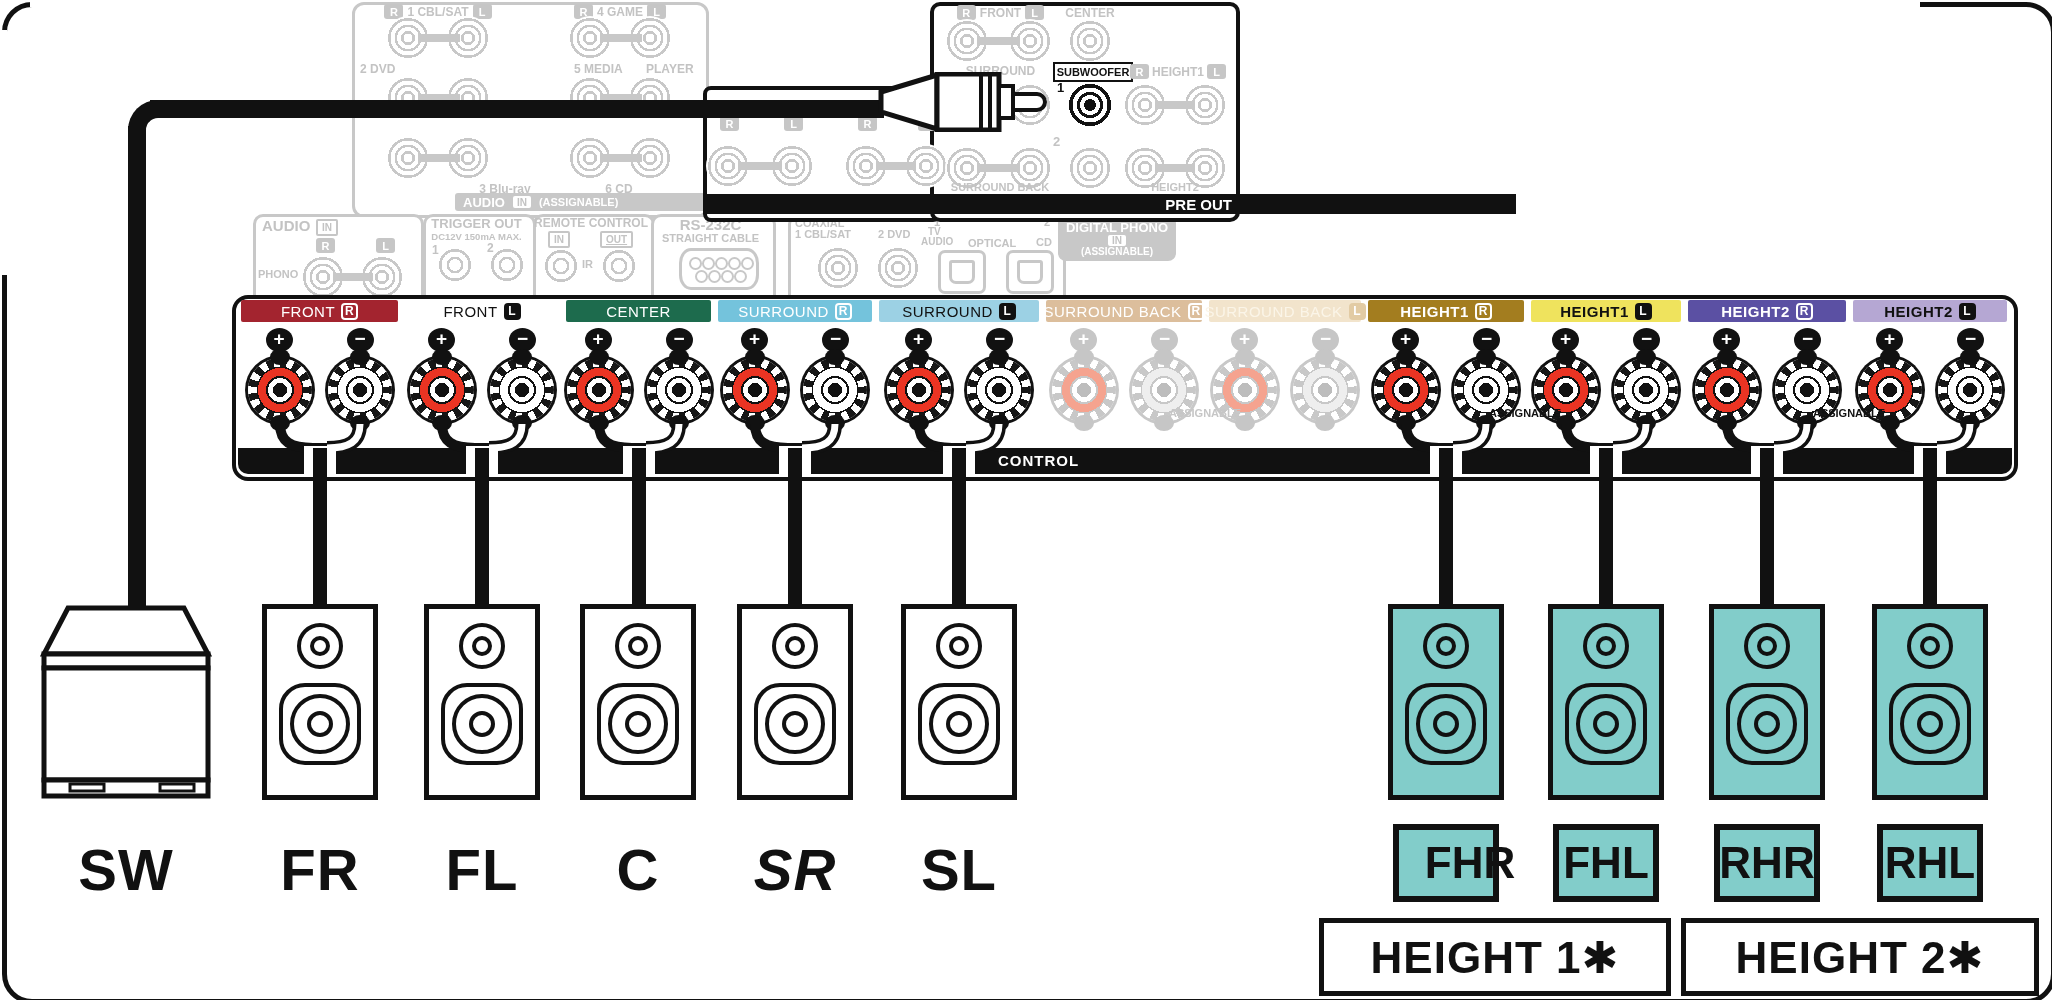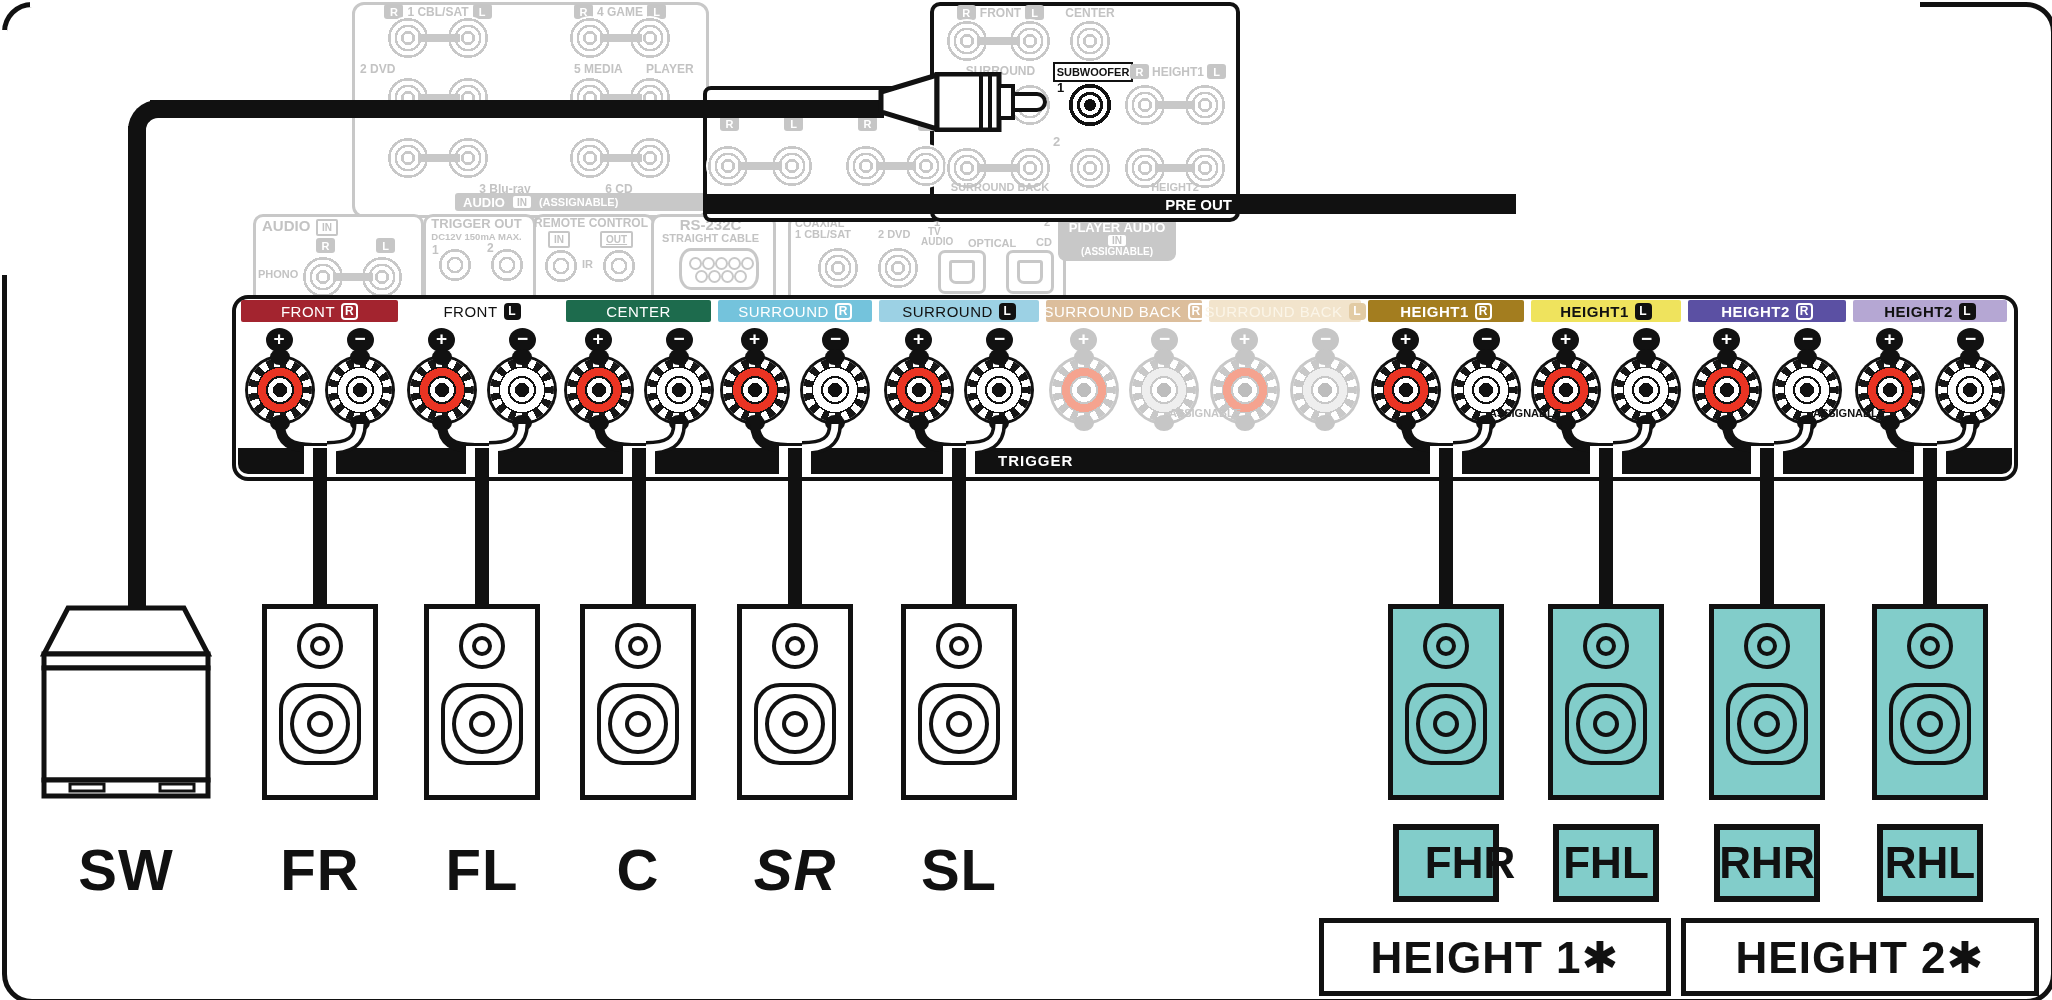--- a/index.html
+++ b/index.html
@@ -207,21 +207,21 @@
   <div class="a rca" style="left:876px;top:246px;"></div>
   <div class="a opt" style="left:938px;top:250px;">
       <div class="hole"></div>
     </div>
   <div class="a opt" style="left:1006px;top:250px;">
       <div class="hole"></div>
     </div>
 
   <div class="a" style="left:1058px;top:215px;width:118px;height:46px;background:#c8c8c8;border-radius:8px;z-index:1;
        display:flex;flex-direction:column;align-items:center;justify-content:center;color:#fff;">
-    <span style="font-weight:bold;font-size:13px;">PLAYER AUDIO</span>
+    <span style="font-weight:bold;font-size:13px;">DIGITAL PHONO</span>
     <span class="wb" style="height:11px;">IN</span>
     <span style="font-weight:bold;font-size:10px;">(ASSIGNABLE)</span>
   </div>
 
   <div class="a kbox" style="left:703px;top:86px;width:230px;height:128px;border-radius:8px;z-index:2;"></div>
   <div class="a kbox" style="left:930px;top:2px;width:302px;height:212px;z-index:2;"></div>
   <div class="a" id="preout-bar" style="left:705px;top:194px;width:527px;height:20px;">
     <span>PRE OUT</span>
   </div>
 
@@ -283,21 +283,21 @@
     <path d="M3,20 L59,3 L59,57 L3,40 Z" fill="#fff" stroke="#111" stroke-width="5"></path>
     <rect x="59" y="2" width="62" height="56" fill="#fff" stroke="#111" stroke-width="5"></rect>
     <line x1="103" y1="4" x2="103" y2="56" stroke="#111" stroke-width="4"></line>
     <line x1="112" y1="4" x2="112" y2="56" stroke="#111" stroke-width="4"></line>
     <rect x="121" y="14" width="14" height="32" fill="#fff" stroke="#111" stroke-width="4"></rect>
     <path d="M135,22 h24 a8,8 0 0 1 0,16 h-24 z" fill="#fff" stroke="#111" stroke-width="4"></path>
   </svg>
 
   <div class="a" id="spanel"></div>
   <div class="a" id="sbar"></div>
-  <div class="a" id="sbar-label">TRIGGER</div>
+  <div class="a" id="sbar-label">CONTROL</div>
   <div class="a assignable" style="left:1145px;color:#c6c6c6;">ASSIGNABLE</div>
   <div class="a assignable" style="left:1465px;color:#111;">ASSIGNABLE</div>
   <div class="a assignable" style="left:1789px;color:#111;">ASSIGNABLE</div>
 
   <div class="a scol" style="left:240px;width:159px;">
     <div class="slbl" style="background-color: rgb(163, 36, 47); color: rgb(255, 255, 255);">
       <span>FRONT</span>
       <span class="sbadge outline">R</span>
     </div>
     <div class="sym p">+</div>

